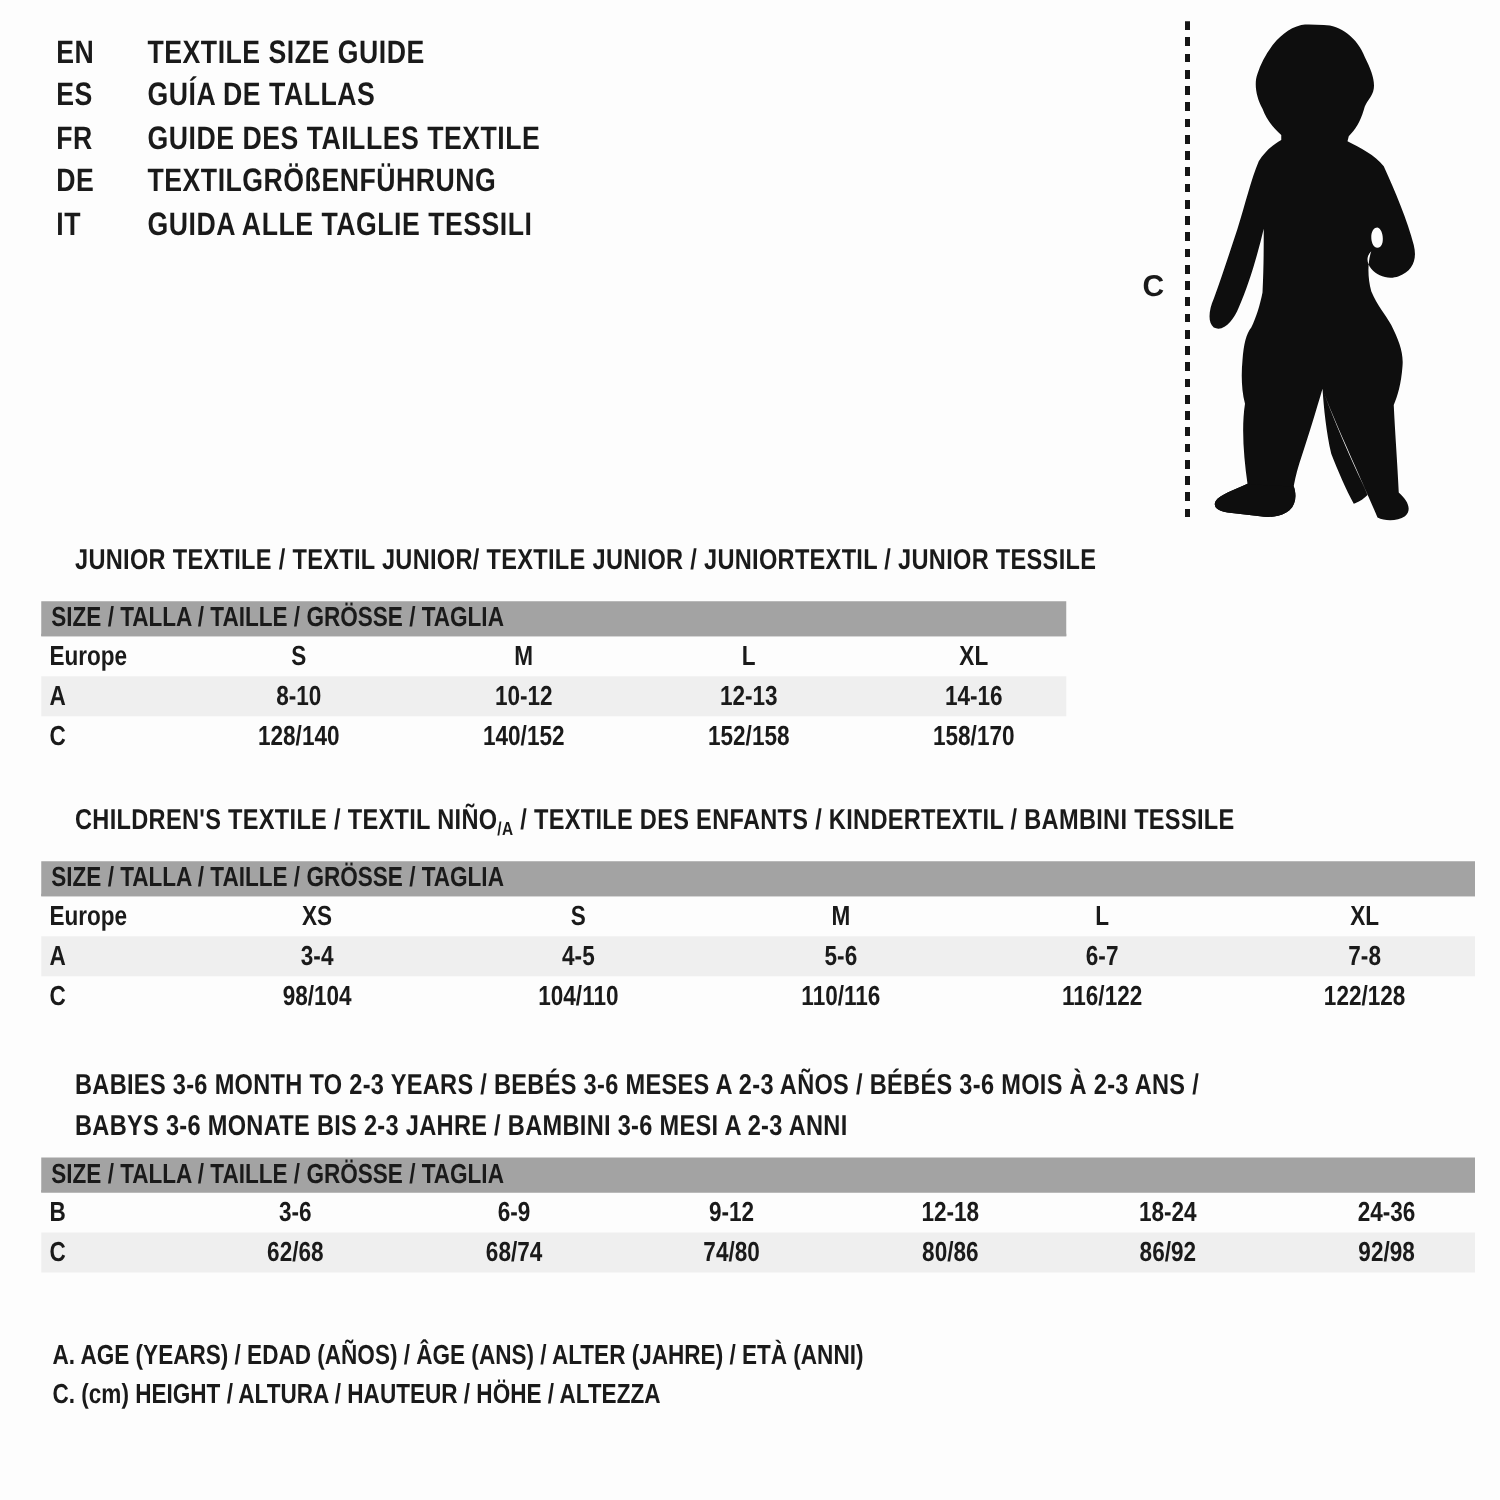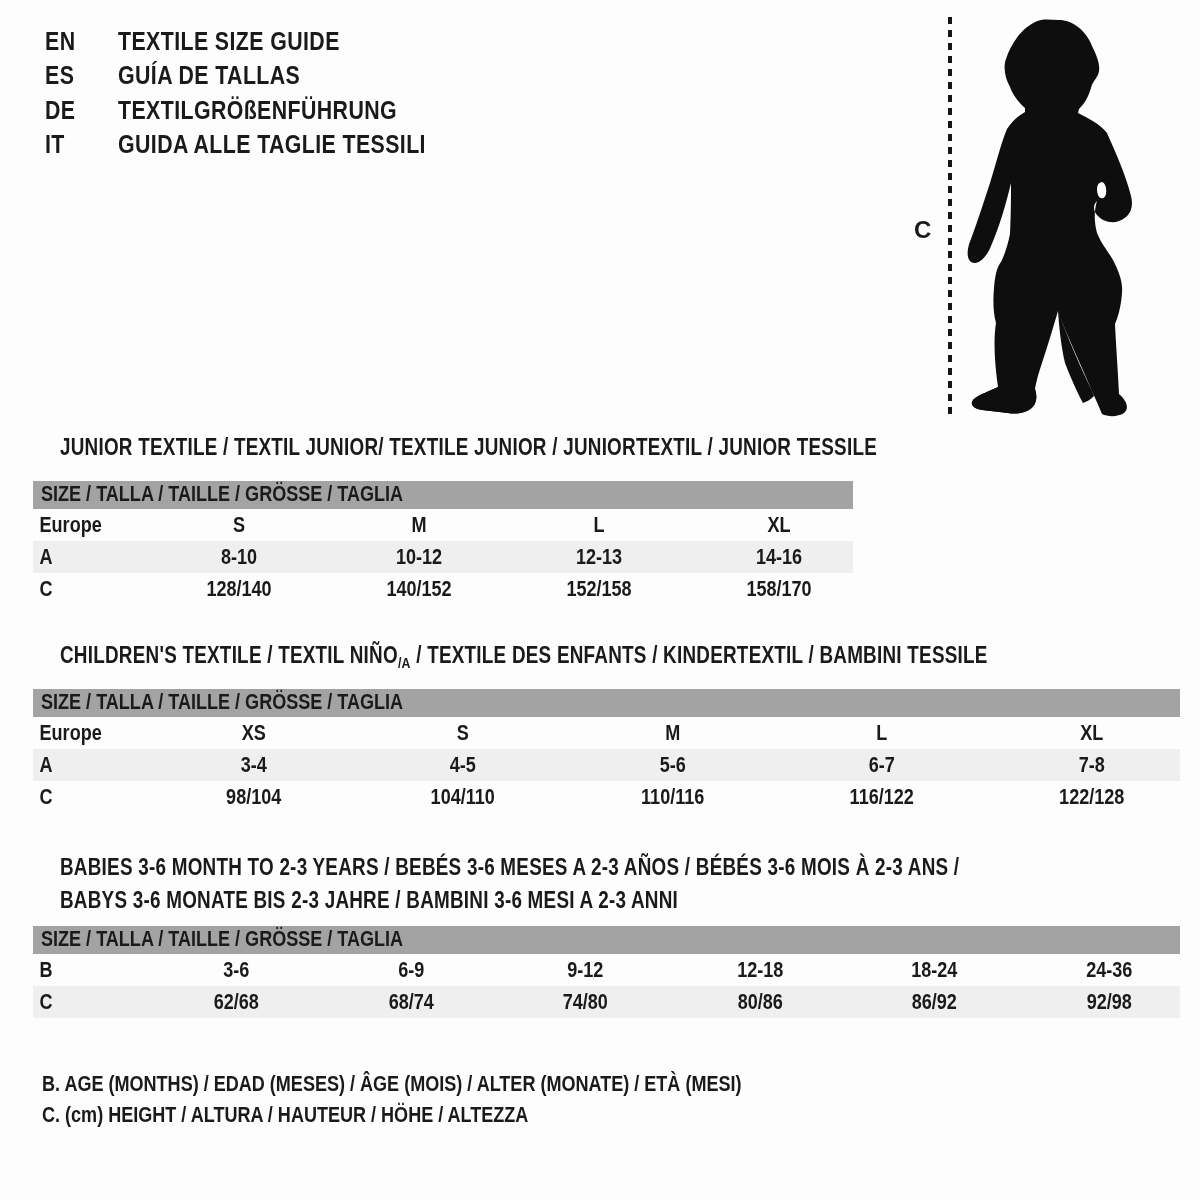--- a/index.html
+++ b/index.html
@@ -66,20 +66,24 @@
 <div class="canvas">
 
   <div class="lang-list">
     <div class="lang-row">
       <span class="lang-code cx">EN</span>
       <span class="lang-label cx">TEXTILE SIZE GUIDE</span>
     </div>
     <div class="lang-row">
       <span class="lang-code cx">ES</span>
       <span class="lang-label cx">GUÍA DE TALLAS</span>
+    </div>
+    <div class="lang-row">
+      <span class="lang-code cx">FR</span>
+      <span class="lang-label cx">GUIDE DES TAILLES TEXTILE</span>
     </div>
     <div class="lang-row">
       <span class="lang-code cx">DE</span>
       <span class="lang-label cx">TEXTILGRÖßENFÜHRUNG</span>
     </div>
     <div class="lang-row">
       <span class="lang-code cx">IT</span>
       <span class="lang-label cx">GUIDA ALLE TAGLIE TESSILI</span>
     </div>
   </div>
@@ -240,17 +244,17 @@
       <span class="tcell">62/68</span>
       <span class="tcell">68/74</span>
       <span class="tcell">74/80</span>
       <span class="tcell">80/86</span>
       <span class="tcell">86/92</span>
       <span class="tcell">92/98</span>
     </div>
   </div>
 
   <div class="legend">
-    <span class="legend-line"><span class="cx">B. AGE (MONTHS) / EDAD (MESES) / ÂGE (MOIS) / ALTER (MONATE) / ETÀ (MESI)</span></span>
+    <span class="legend-line"><span class="cx">A. AGE (YEARS) / EDAD (AÑOS) / ÂGE (ANS) / ALTER (JAHRE) / ETÀ (ANNI)</span></span>
     <span class="legend-line"><span class="cx">C. (cm) HEIGHT / ALTURA / HAUTEUR / HÖHE / ALTEZZA</span></span>
   </div>
 
 </div>
 
 </body></html>

